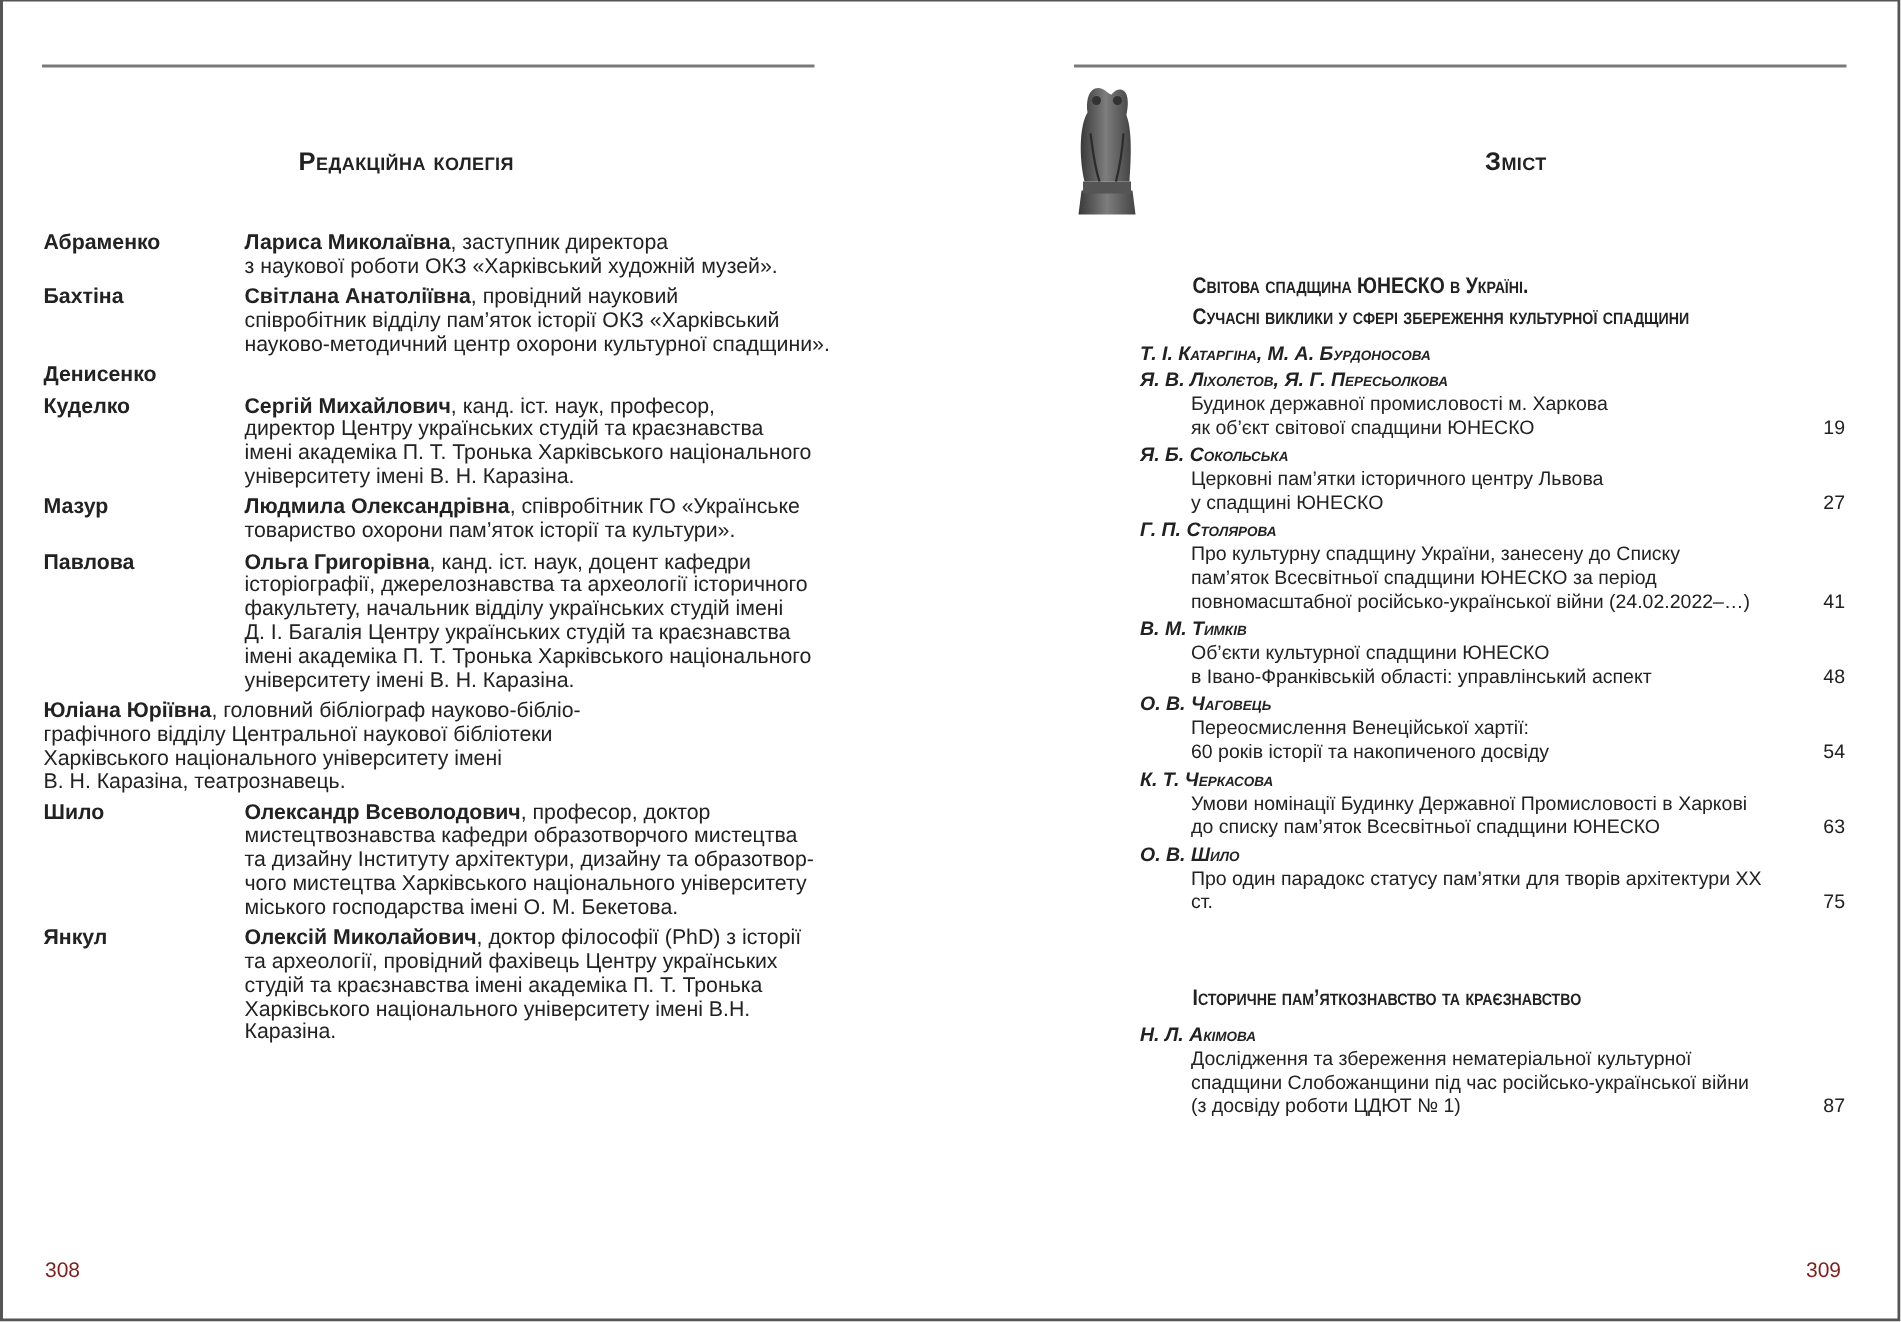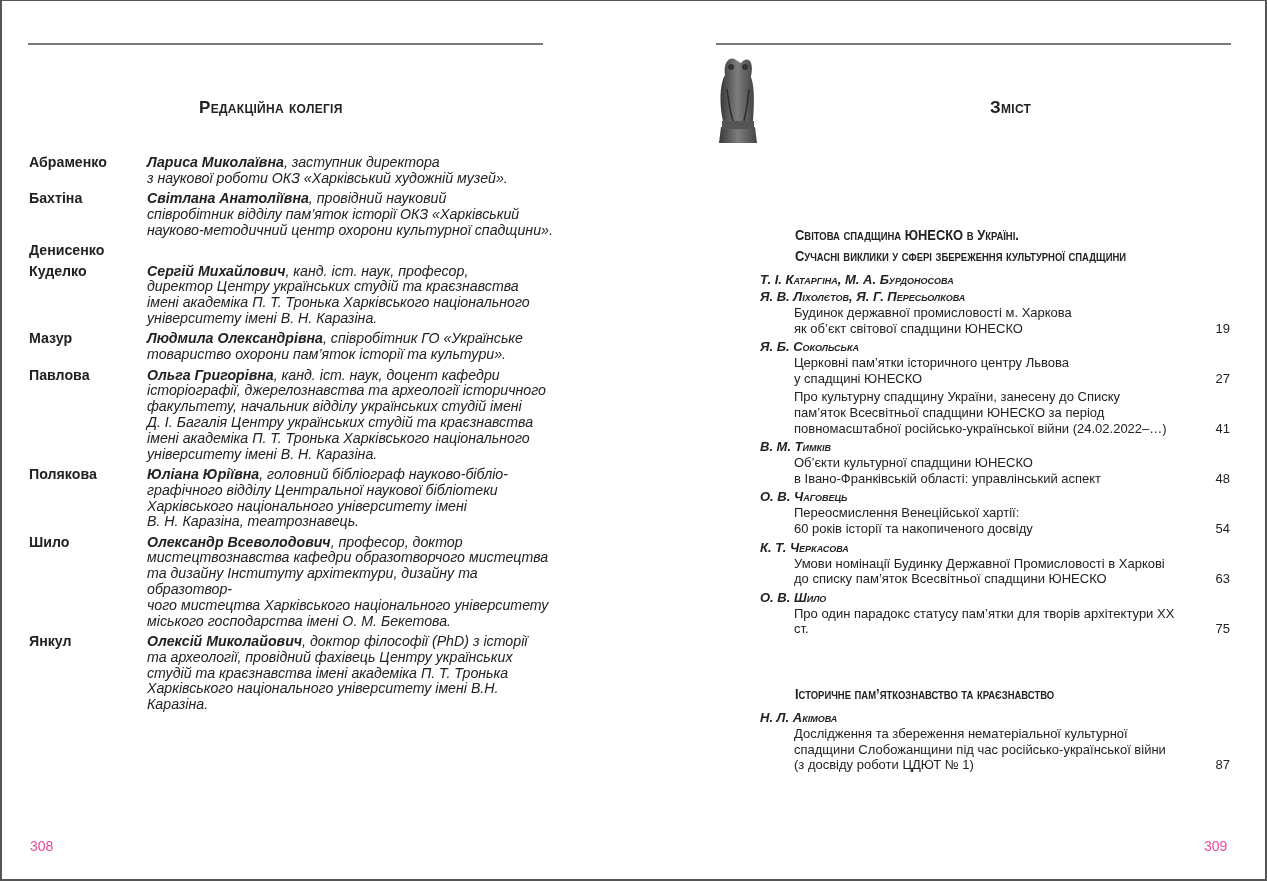--- a/index.html
+++ b/index.html
@@ -18,46 +18,46 @@
 
   .page-title {
     position: absolute; font-weight: bold; font-size: 17px; color: #222;
     font-variant: small-caps; letter-spacing: 0.3px; text-align: center;
   }
   .page-title.left { left: 199px; top: 98px; }
   .page-title.right { left: 990px; top: 98px; }
 
   
   .board { position: absolute; left: 29px; top: 155px; width: 530px; }
-  .board-row { display: flex; font-size: 14.2px; line-height: 15.8px; margin-bottom: 4.6px; }
+  .board-row { display: flex; font-size: 14.2px; line-height: 15.8px; margin-bottom: 4.6px; gap: 16px; }
   .board-surname { width: 118px; flex: none; font-weight: bold; }
-  .board-desc { flex: 1; white-space: pre-line; font-style: italic; }
+  .board-desc { flex: 1; white-space: pre-line; }
   .board-desc b { font-weight: bold; }
 
   
   .statue {
     position: absolute; left: 713px; top: 55px; width: 50px; height: 92px;
   }
   .toc { position: absolute; left: 760px; top: 180px; width: 470px; }
   .section-head {
     margin-left: 35px; font-family: "Liberation Sans", sans-serif; font-weight: bold;
     font-variant: small-caps; font-size: 15px; line-height: 21px; color: #222;
     transform: scaleX(0.86); transform-origin: left;
     white-space: nowrap;
   }
-  .section-head-block { margin-bottom: 6px; margin-top: 44px; }
+  .section-head-block { margin-bottom: 6px; }
   .toc-author {
     font-weight: bold; font-style: italic; font-variant: small-caps;
     font-size: 13px; line-height: 16px; margin-top: 1px;
   }
   .toc-entry { display: flex; font-size: 13px; line-height: 15.6px; margin-bottom: 3px; }
   .toc-title { margin-left: 34px; flex: 1; white-space: pre-line; }
   .toc-page { width: 40px; text-align: right; align-self: flex-end; }
 
-  .page-num { position: absolute; top: 838px; font-size: 14px; color: #ec4899; }
+  .page-num { position: absolute; top: 838px; font-size: 14px; color: #7f1d1d; }
   .page-num.left { left: 30px; }
   .page-num.right { left: 1204px; text-align: right; }
 </style>
 </head>
 <body>
 
 <div class="frame"></div>
 <div class="rule left"></div>
 <div class="rule right"></div>
 
@@ -93,21 +93,20 @@
   <div class="board-row">
     <div class="board-surname">Павлова</div>
     <div class="board-desc"><b>Ольга Григорівна</b><span>, канд. іст. наук, доцент кафедри
 історіографії, джерелознавства та археології історичного
 факультету, начальник відділу українських студій імені
 Д. І. Багалія Центру українських студій та краєзнавства
 імені академіка П. Т. Тронька Харківського національного
 університету імені В. Н. Каразіна.</span></div>
   </div>
   <div class="board-row">
-    <div class="board-surname">Полякова</div>
     <div class="board-desc"><b>Юліана Юріївна</b><span>, головний бібліограф науково-бібліо-
 графічного відділу Центральної наукової бібліотеки
 Харківського національного університету імені
 В. Н. Каразіна, театрознавець.</span></div>
   </div>
   <div class="board-row">
     <div class="board-surname">Шило</div>
     <div class="board-desc"><b>Олександр Всеволодович</b><span>, професор, доктор
 мистецтвознавства кафедри образотворчого мистецтва
 та дизайну Інституту архітектури, дизайну та образотвор-
@@ -160,20 +159,21 @@
     <div class="toc-page">19</div>
   </div>
 
   <div class="toc-author">Я. Б. Сокольська</div>
   <div class="toc-entry">
     <div class="toc-title">Церковні пам’ятки історичного центру Львова
 у спадщині ЮНЕСКО</div>
     <div class="toc-page">27</div>
   </div>
 
+  <div class="toc-author">Г. П. Столярова</div>
   <div class="toc-entry">
     <div class="toc-title">Про культурну спадщину України, занесену до Списку
 пам’яток Всесвітньої спадщини ЮНЕСКО за період
 повномасштабної російсько-української війни (24.02.2022–…)</div>
     <div class="toc-page">41</div>
   </div>
 
   <div class="toc-author">В. М. Тимків</div>
   <div class="toc-entry">
     <div class="toc-title">Об’єкти культурної спадщини ЮНЕСКО

